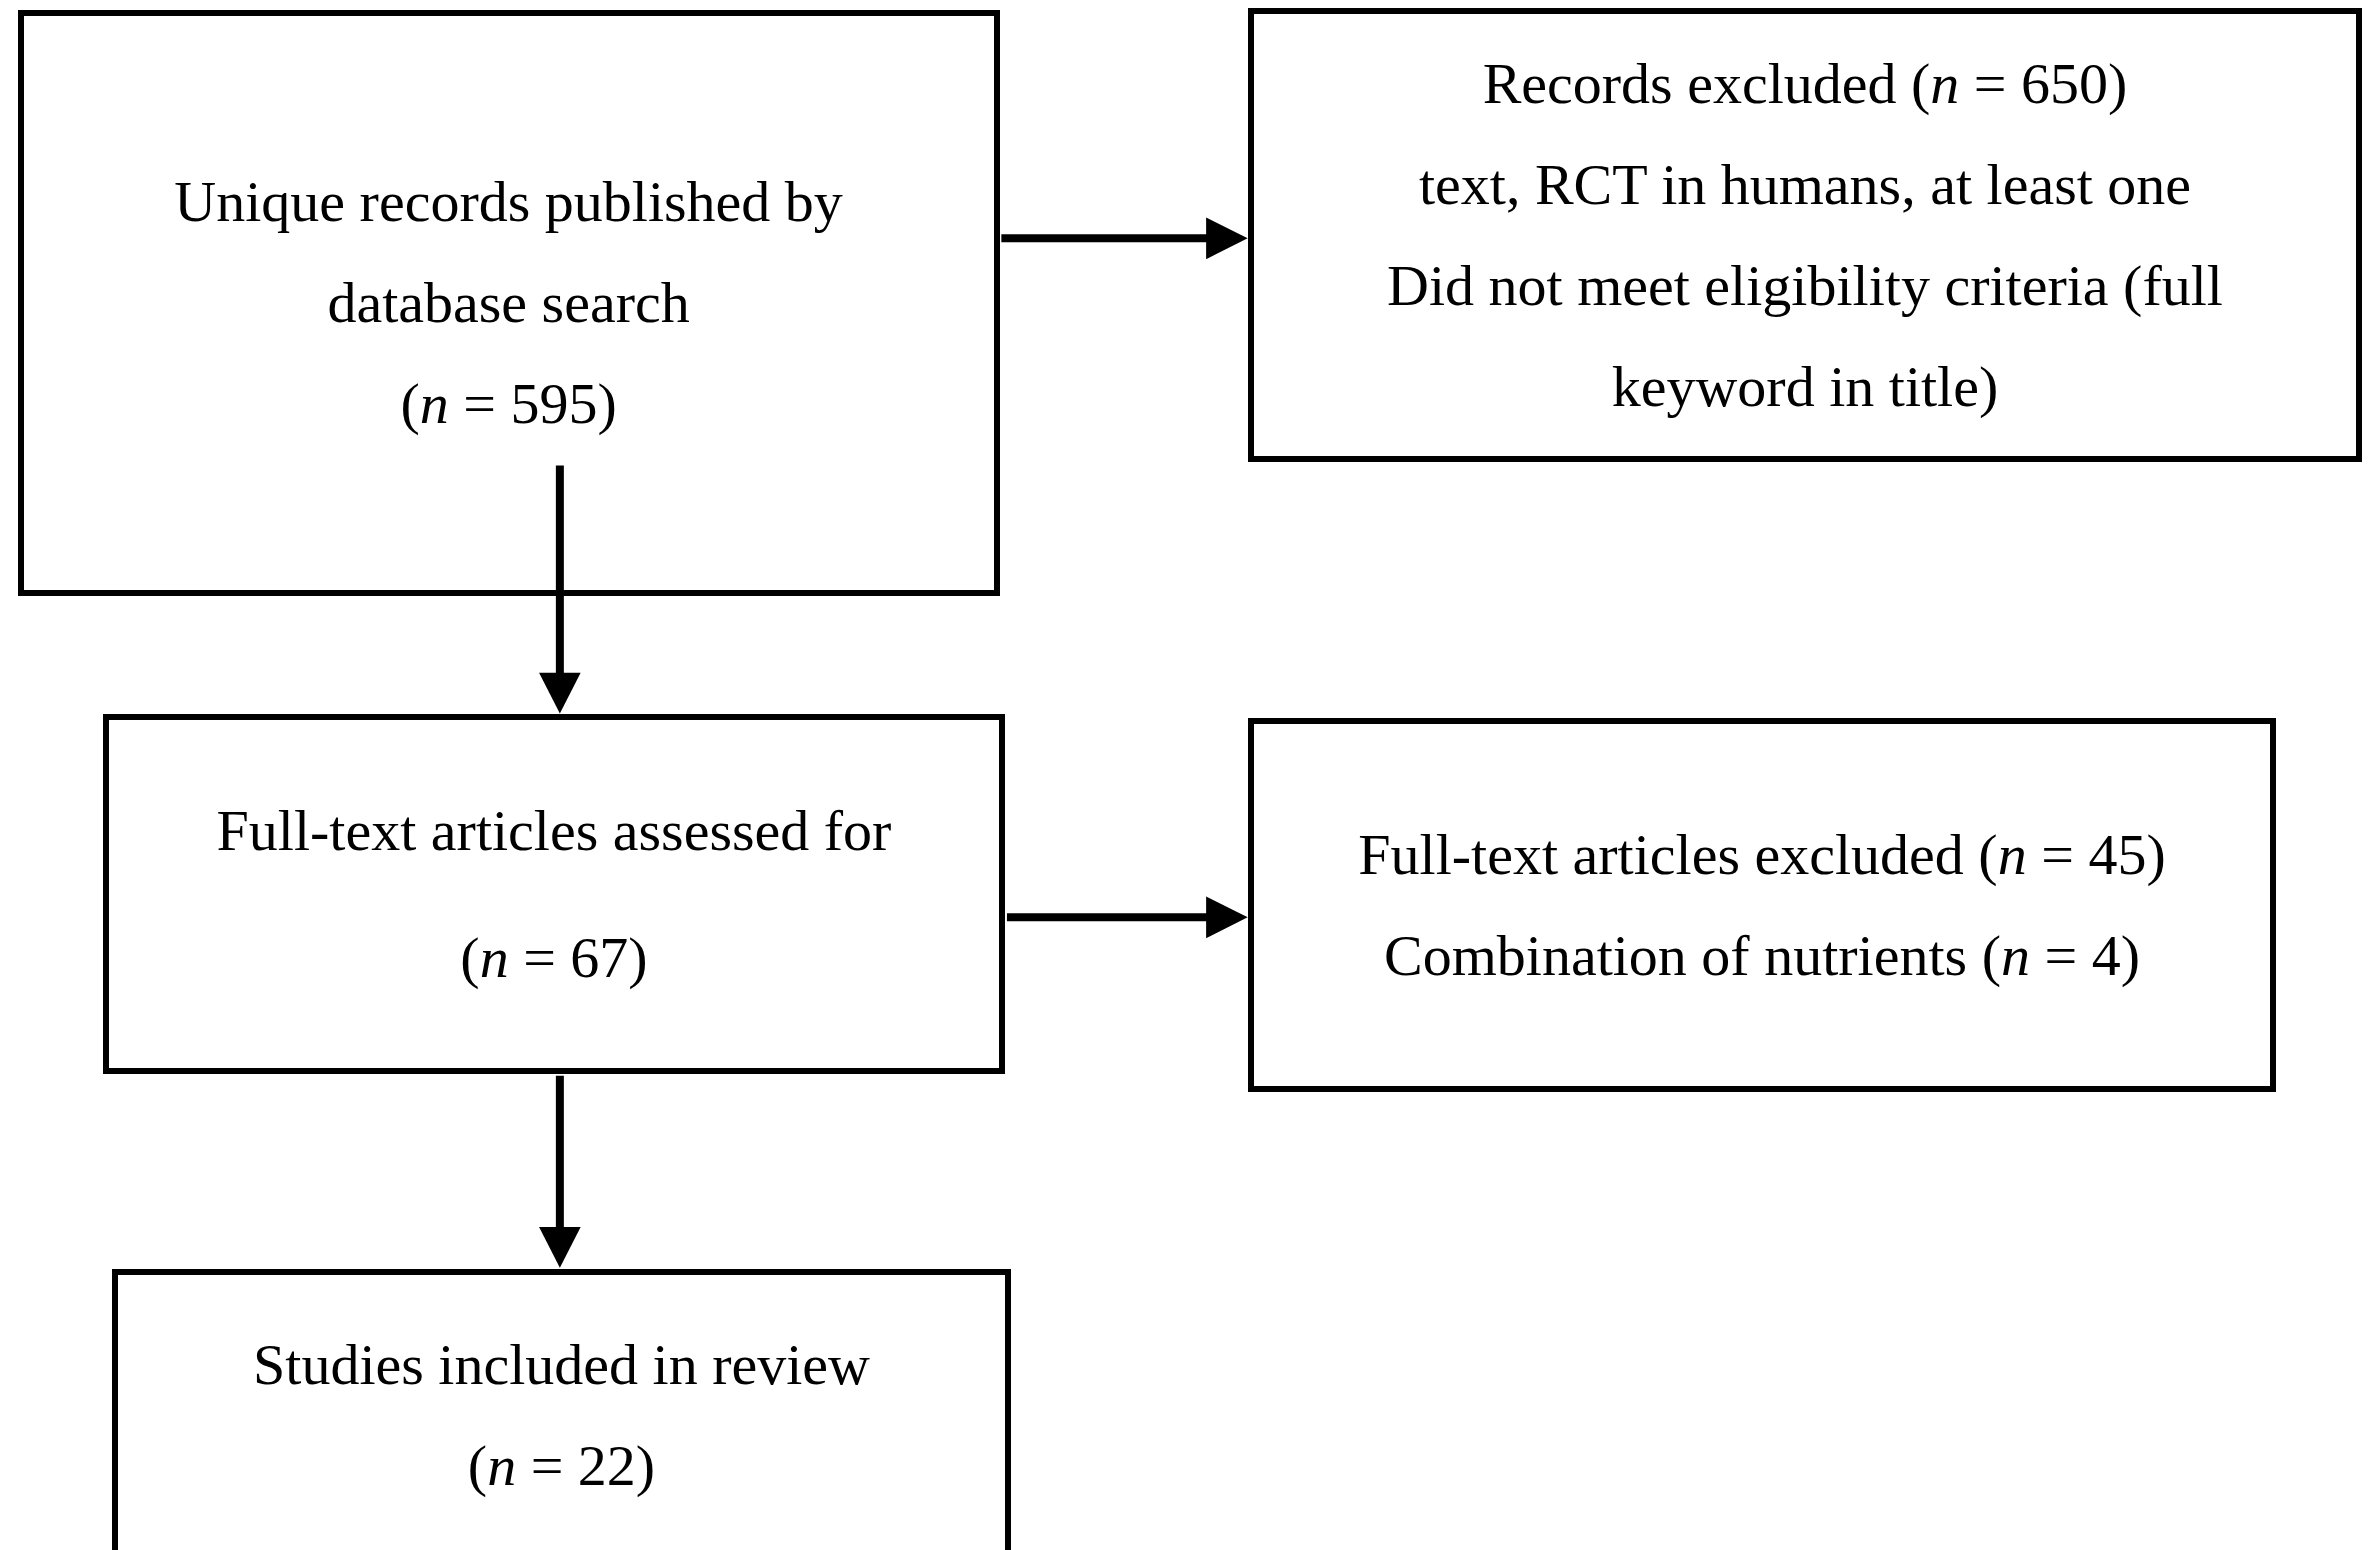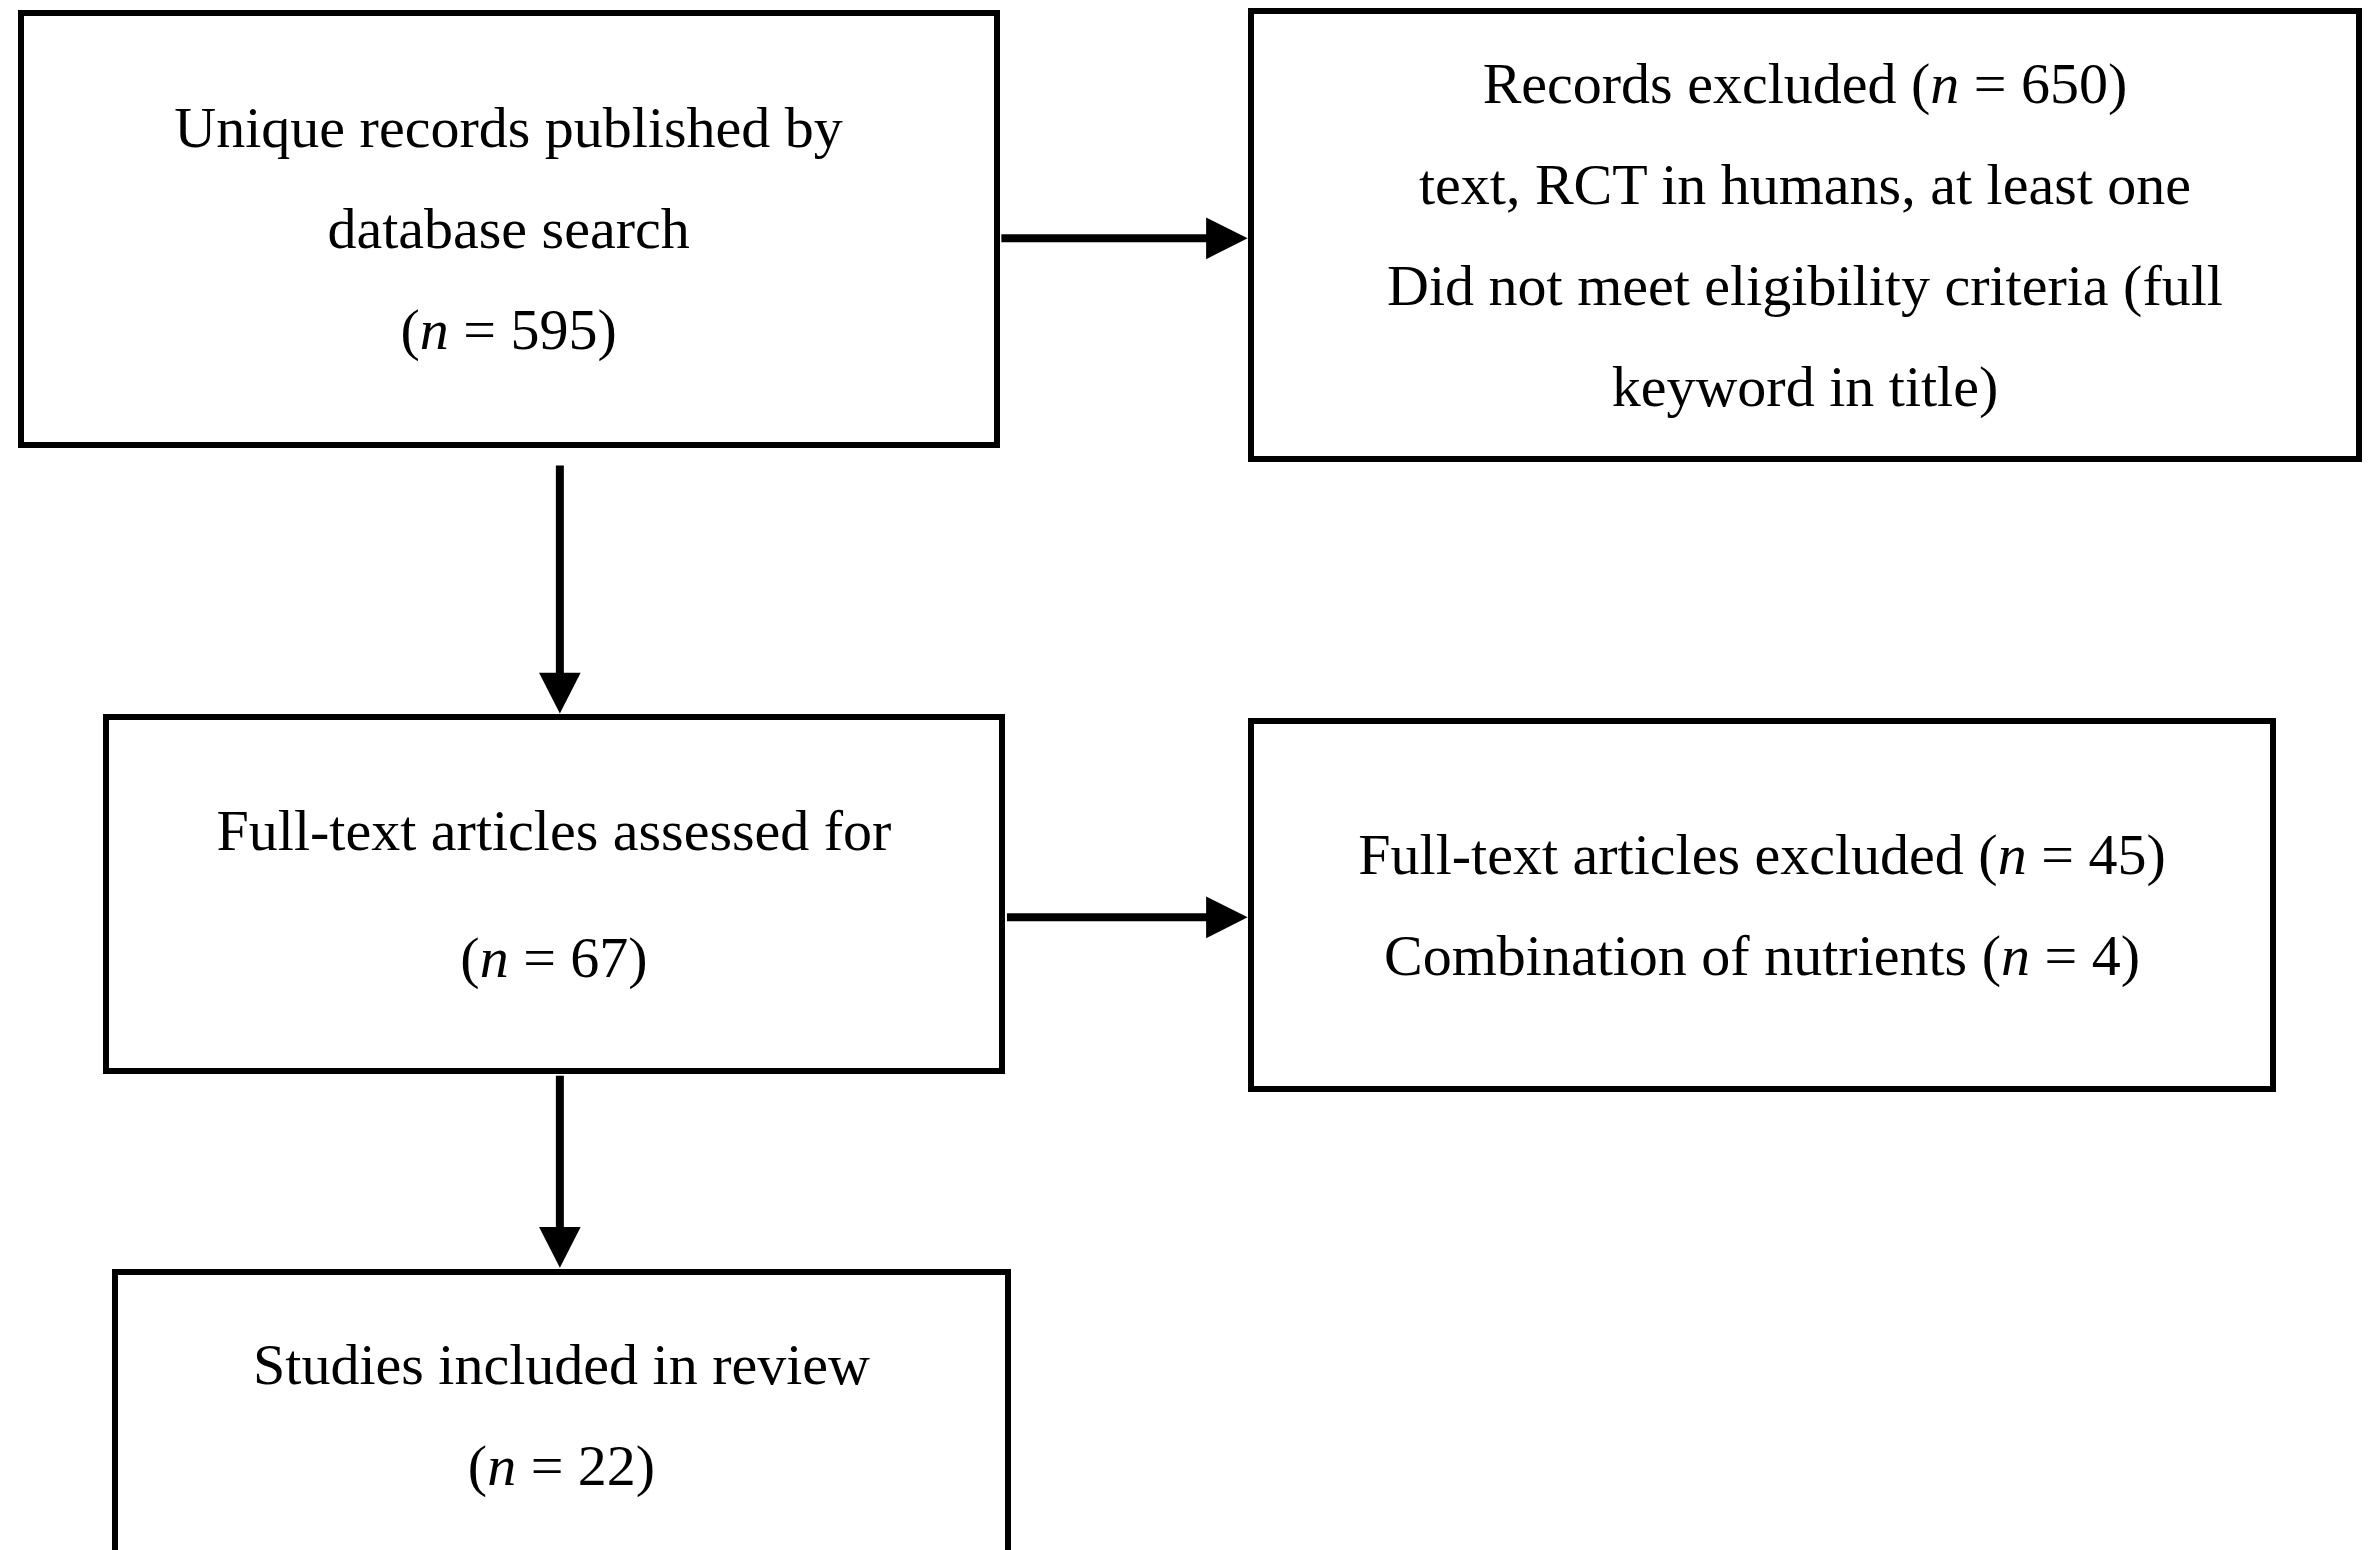--- a/index.html
+++ b/index.html
@@ -32,21 +32,21 @@
     text-align:center;
     font-size:58px;
     line-height:101px;
   }
   .box .line{
     white-space:pre;
   }
   .box .line i{
     font-style:italic;
   }
-  .b0{left:17.6px;  top:9.6px;   width:982px; height:438px;}
+  .b0{left:17.6px;  top:9.6px;   width:982px; height:586px;}
   .b1{left:1248px;top:8px;   width:1114px; height:454px;text-align:center;}
   .b2{left:103px; top:714px;  width:902px; height:360px;gap:26px;}
   .b3{left:1248px;top:718px;  width:1028px; height:374px;}
   .b4{left:112px; top:1269px; width:899px; height:292px;}
   svg.arrows{
     position:absolute;
     left:0; top:0;
     width:2377px;
     height:1550px;
     pointer-events:none;

